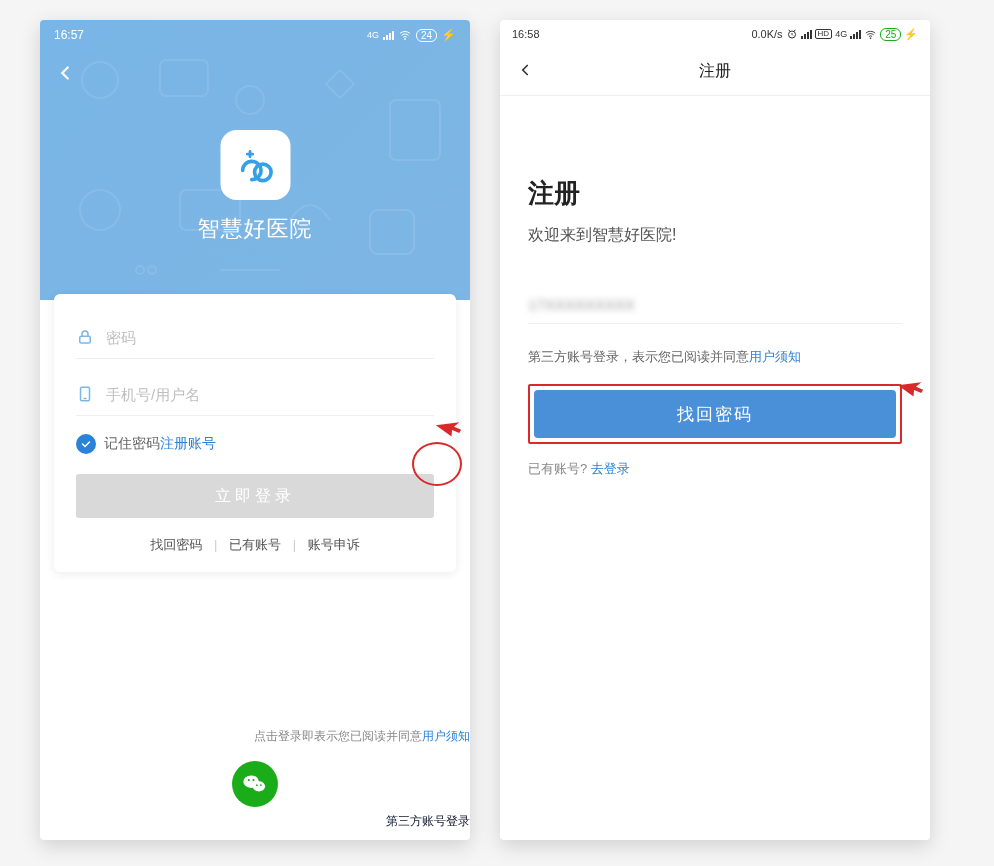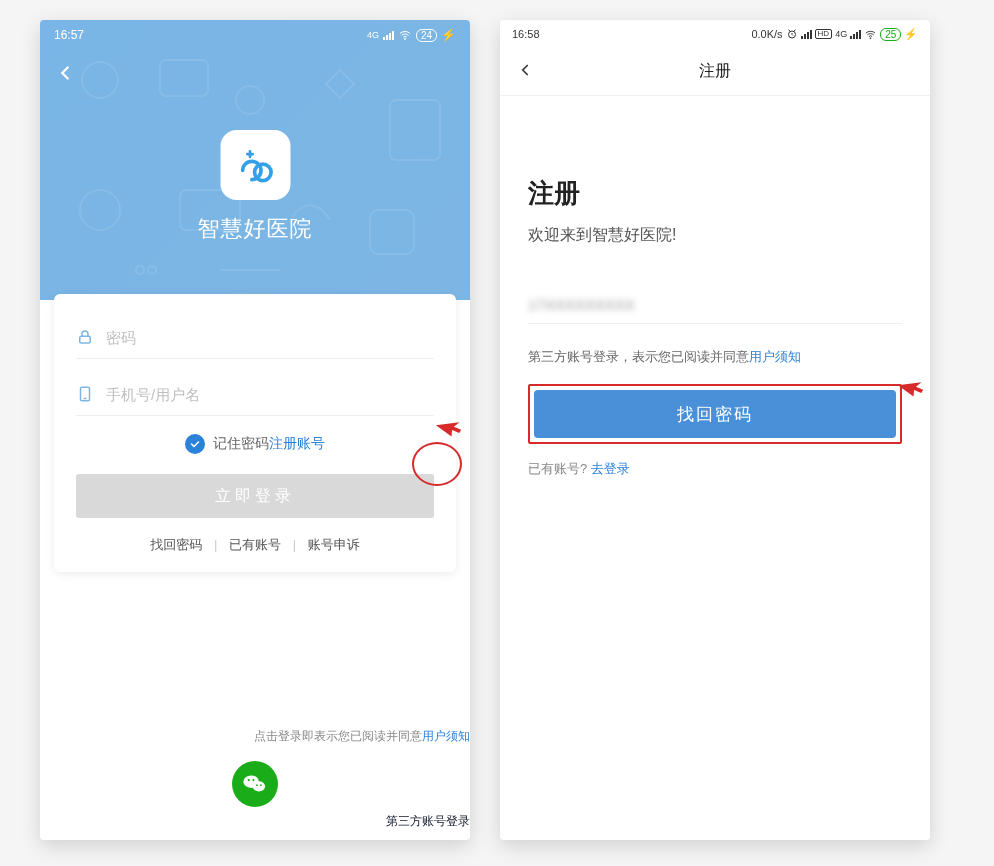--- a/index.html
+++ b/index.html
@@ -106,21 +106,21 @@
   .field-input {
     border: none; outline: none;
     font-size: 15px;
     flex: 1;
     background: transparent;
   }
   .field-input::placeholder { color: #bfbfbf; }
   .row-remember {
     display: flex;
     align-items: center;
-    justify-content: center;
+    justify-content: flex-start;
     margin-top: 18px;
     font-size: 14px;
   }
   .remember-left { display:flex; align-items:center; gap:8px; color:#666;}
   .check-circle {
     width: 20px; height: 20px; border-radius: 50%;
     background: #2b82d9;
     display:flex; align-items:center; justify-content:center;
     flex-shrink:0;
   }

